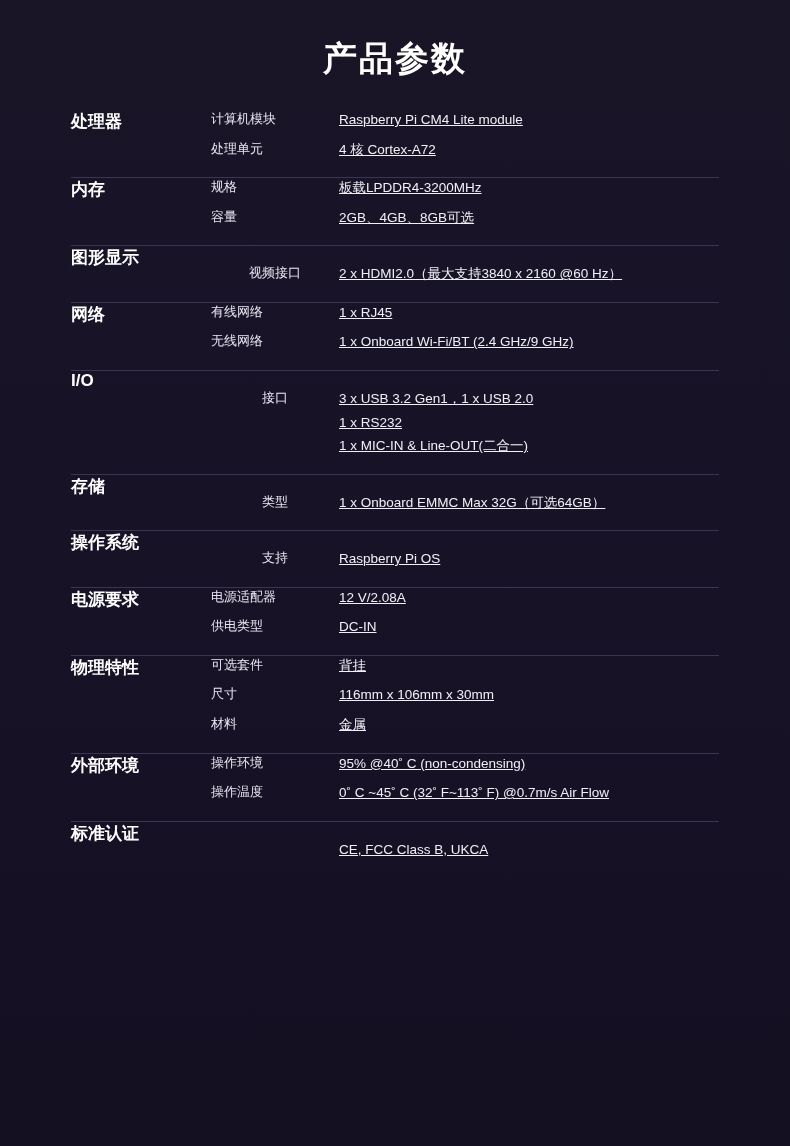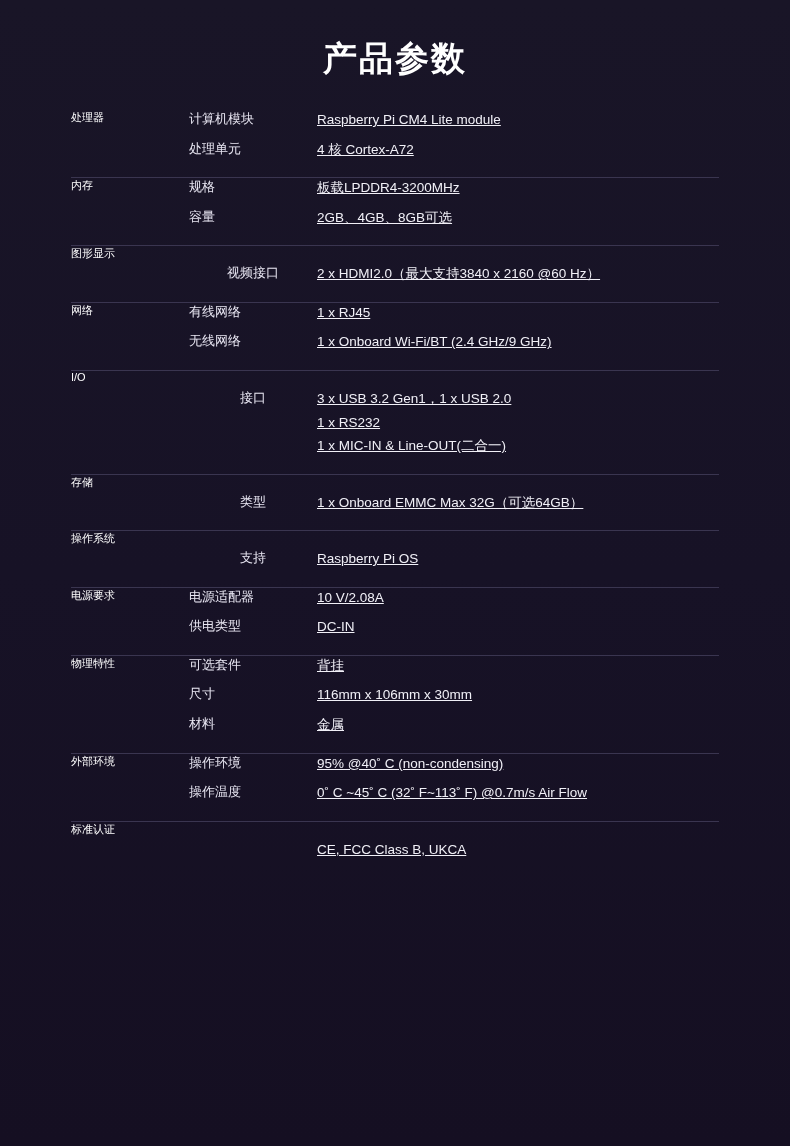--- a/index.html
+++ b/index.html
@@ -39,28 +39,29 @@
     vertical-align: top;
     border-bottom: 1px solid #3a3550;
     padding: 0;
   }
   .spec-row:last-child > td {
     border-bottom: none;
   }
   .cat-cell {
     width: 118px;
     padding: 18px 0 18px 2px;
-    font-size: 11px;
-    font-weight: normal;
+    font-size: 17px;
+    font-weight: bold;
     color: #ffffff;
     white-space: nowrap;
   }
   .sub-table {
     width: 100%;
     border-collapse: collapse;
+    margin-left: 22px;
   }
   .sub-table td {
     padding: 0;
     vertical-align: top;
   }
   .sub-label {
     width: 128px;
     font-size: 13px;
     color: #e8e6f2;
     padding: 18px 0 6px 0;
@@ -249,21 +250,21 @@
         </tr>
         <tr class="spec-row">
           <td class="cat-cell">电源要求</td>
           <td>
             <table class="sub-table">
               <tbody>
                 <tr>
                   <td class="sub-label">电源适配器</td>
                   <td class="sub-value">
                     <div class="value-lines">
-                      <div>10 V/2.08A</div>
+                      <div>12 V/2.08A</div>
                     </div>
                   </td>
                 </tr>
                 <tr class="sub-row-last sub-row-mid">
                   <td class="sub-label">供电类型</td>
                   <td class="sub-value">
                     <div class="value-lines">
                       <div>DC-IN</div>
                     </div>
                   </td>

